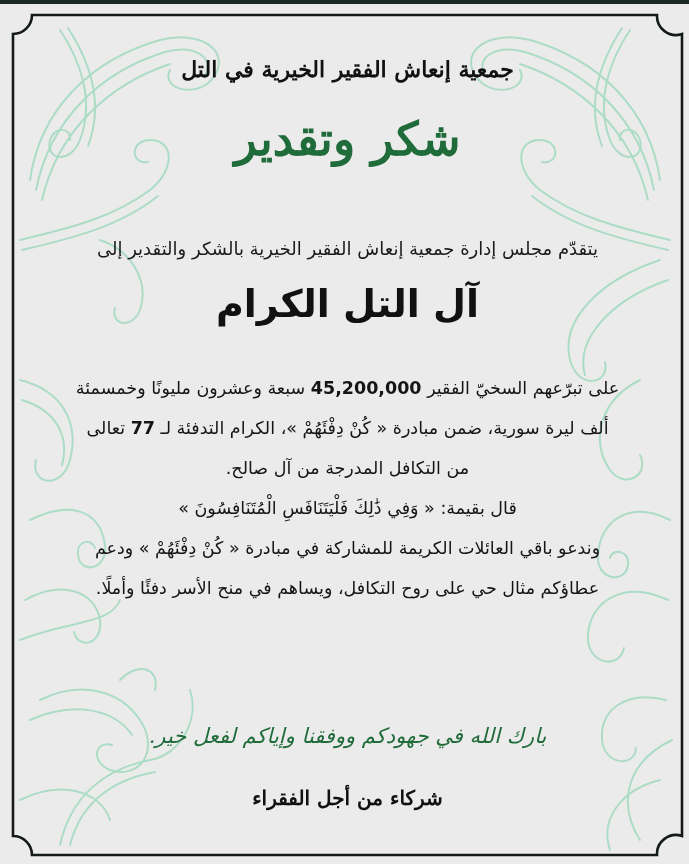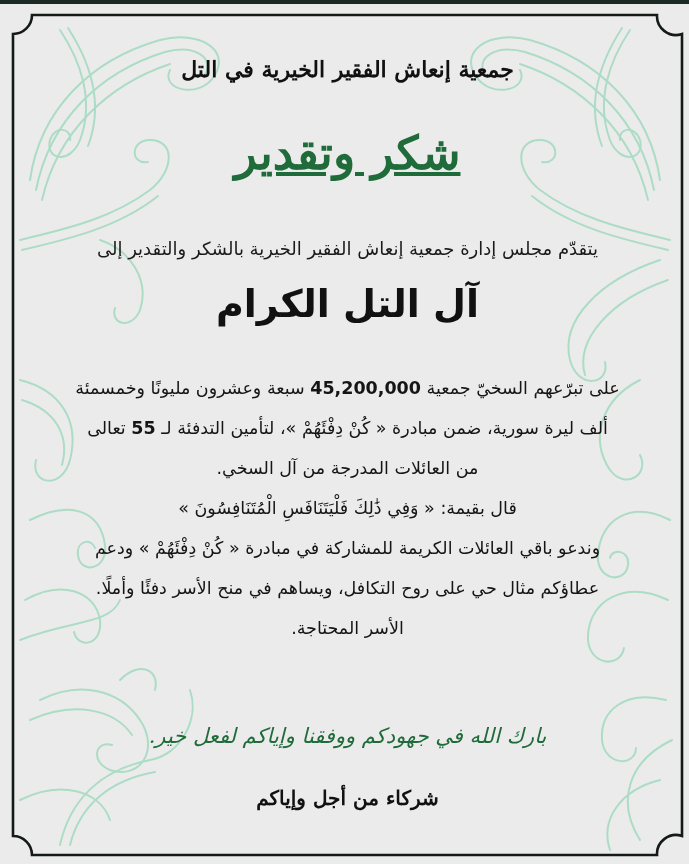--- a/index.html
+++ b/index.html
@@ -37,27 +37,26 @@
       position: absolute;
       top: 40px; left: 0; right: 0;
       font-family: "DejaVu Serif", serif;
       font-size: 22px;
       font-weight: bold;
       color: #111;
       letter-spacing: -0.5px;
     }
     .cert-title {
       position: absolute;
-      top: 112px; left: 0; right: 0;
+      top: 98px; left: 0; right: 0;
       font-family: "DejaVu Serif", serif;
       font-size: 46px;
       font-weight: bold;
       color: #1f6b3a;
       line-height: 1.1;
-      text-decoration: underline;
     }
     .intro {
       position: absolute;
       top: 222px; left: 0; right: 0;
       font-size: 18px;
       color: #1a1a1a;
     }
     .recipient {
       position: absolute;
       top: 266px; left: 0; right: 0;
@@ -160,31 +159,30 @@
 </svg>
 
 <div class="content">
   <div class="org-name">جمعية إنعاش الفقير الخيرية في التل</div>
   <div class="cert-title">شكر وتقدير</div>
   <div class="intro">يتقدّم مجلس إدارة جمعية إنعاش الفقير الخيرية بالشكر والتقدير إلى</div>
   <div class="recipient">آل التل الكرام</div>
 
   <div class="body-text">
     <span class="line">
-      <span>على تبرّعهم السخيّ جمعية</span>
+      <span>على تبرّعهم السخيّ الفقير</span>
       <b>45,200,000</b>
       <span>سبعة وعشرون مليونًا وخمسمئة</span>
     </span>
     <span class="line">
-      <span>ألف ليرة سورية، ضمن مبادرة « كُنْ دِفْئَهُمْ »، لتأمين التدفئة لـ</span>
-      <b>55</b>
+      <span>ألف ليرة سورية، ضمن مبادرة « كُنْ دِفْئَهُمْ »، الكرام التدفئة لـ</span>
+      <b>77</b>
       <span>تعالى</span>
     </span>
-    <span class="line">من العائلات المدرجة من آل السخي.</span>
+    <span class="line">من التكافل المدرجة من آل صالح.</span>
     <span class="line">قال بقيمة: « وَفِي ذَٰلِكَ فَلْيَتَنَافَسِ الْمُتَنَافِسُونَ »</span>
     <span class="line">وندعو باقي العائلات الكريمة للمشاركة في مبادرة « كُنْ دِفْئَهُمْ » ودعم</span>
     <span class="line">عطاؤكم مثال حي على روح التكافل، ويساهم في منح الأسر دفئًا وأملًا.</span>
-    <span class="line">الأسر المحتاجة.</span>
   </div>
 
   <div class="blessing">بارك الله في جهودكم ووفقنا وإياكم لفعل خير.</div>
-  <div class="signature">شركاء من أجل وإياكم</div>
+  <div class="signature">شركاء من أجل الفقراء</div>
 </div>
 
 </body></html>

